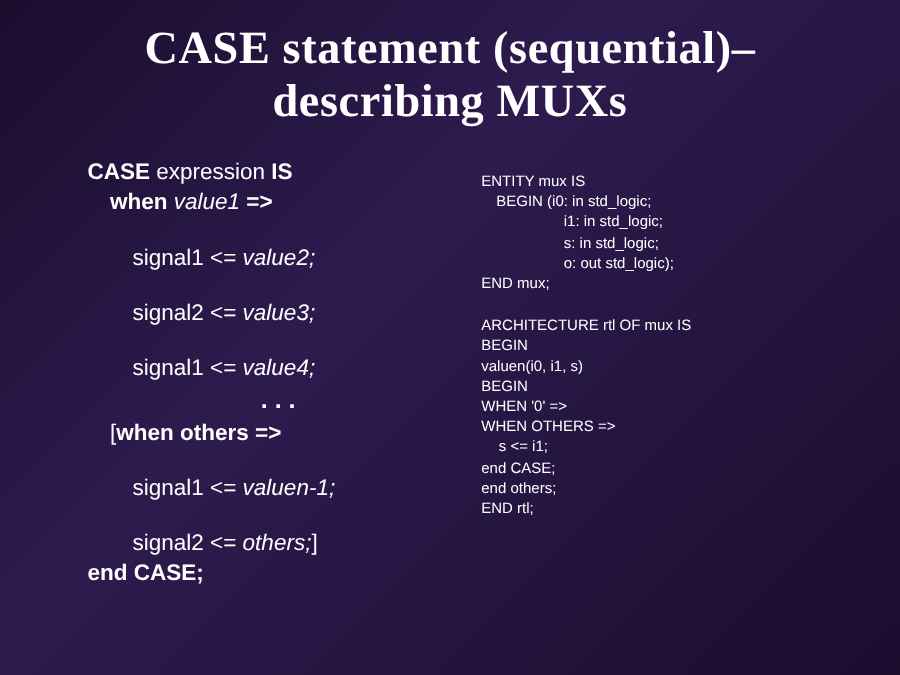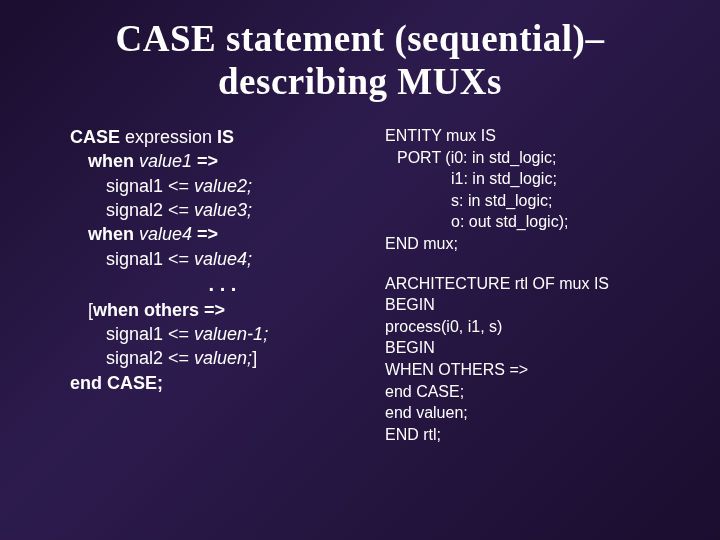--- a/index.html
+++ b/index.html
@@ -28,28 +28,29 @@
     display: flex;
   }
   .col-left {
     flex: 1;
     padding-left: 40px;
     font-size: 18px;
     line-height: 1.35;
   }
   .col-right {
     flex: 1;
-    font-size: 16px;
+    font-size: 12px;
     line-height: 1.35;
     padding-left: 10px;
+    margin-top: 12px;
   }
   .b { font-weight: bold; }
   .it { font-style: italic; }
   .ind1 { padding-left: 18px; }
-  .ind2 { padding-left: 36px; }
+  .ind2 { padding-left: 36px; margin-top: 20px; }
   .dots {
     font-weight: bold;
     font-size: 20px;
     text-align: center;
     padding-left: 0;
   }
   .block { margin-bottom: 18px; }
 </style>
 </head>
 <body>
@@ -65,54 +66,53 @@
       </div>
       <div class="ind1">
         <span class="b">when </span><span class="it">value1 </span><span class="b">=&gt;</span>
       </div>
       <div class="ind2">
         <span>signal1 &lt;= </span><span class="it">value2;</span>
       </div>
       <div class="ind2">
         <span>signal2 &lt;= </span><span class="it">value3;</span>
       </div>
-      <div class="ind1">
-        <span class="b">when </span><span class="it">value4 </span><span class="b">=&gt;</span>
-      </div>
       <div class="ind2">
         <span>signal1 &lt;= </span><span class="it">value4;</span>
       </div>
       <div class="dots">. . .</div>
       <div class="ind1">
         <span>[</span><span class="b">when others =&gt;</span>
       </div>
       <div class="ind2">
         <span>signal1 &lt;= </span><span class="it">valuen-1;</span>
       </div>
       <div class="ind2">
-        <span>signal2 &lt;= </span><span class="it">valuen;</span><span>]</span>
+        <span>signal2 &lt;= </span><span class="it">others;</span><span>]</span>
       </div>
       <div class="b">end CASE;</div>
     </div>
 
     <div class="col-right">
       <div class="block">
         <div>ENTITY mux IS</div>
-        <div style="padding-left:12px">PORT (i0: in std_logic;</div>
+        <div style="padding-left:12px">BEGIN (i0: in std_logic;</div>
         <div style="padding-left:66px">i1: in std_logic;</div>
         <div style="padding-left:66px">s: in std_logic;</div>
         <div style="padding-left:66px">o: out std_logic);</div>
         <div>END mux;</div>
       </div>
       <div>
         <div>ARCHITECTURE rtl OF mux IS</div>
         <div>BEGIN</div>
-        <div>process(i0, i1, s)</div>
+        <div>valuen(i0, i1, s)</div>
         <div>BEGIN</div>
+        <div>WHEN '0' =&gt;</div>
         <div>WHEN OTHERS =&gt;</div>
+        <div style="padding-left:14px">s &lt;= i1;</div>
         <div>end CASE;</div>
-        <div>end valuen;</div>
+        <div>end others;</div>
         <div>END rtl;</div>
       </div>
     </div>
 
   </div>
 </div>
 
 </body></html>

